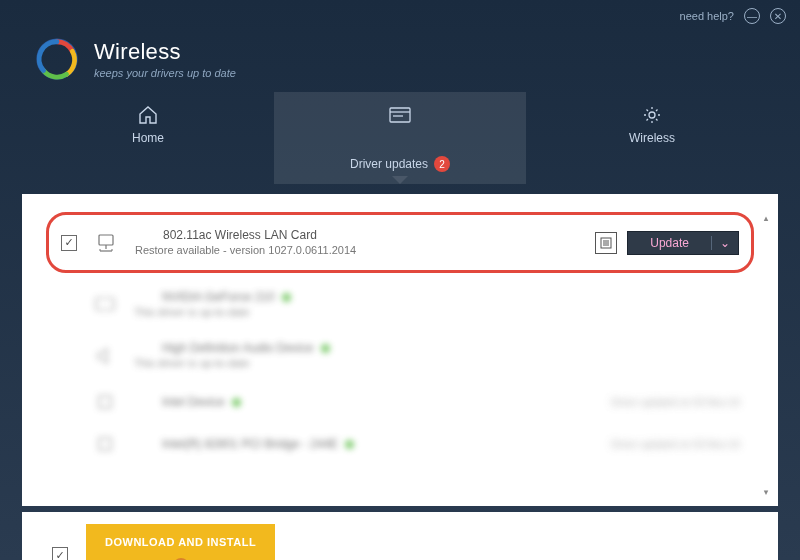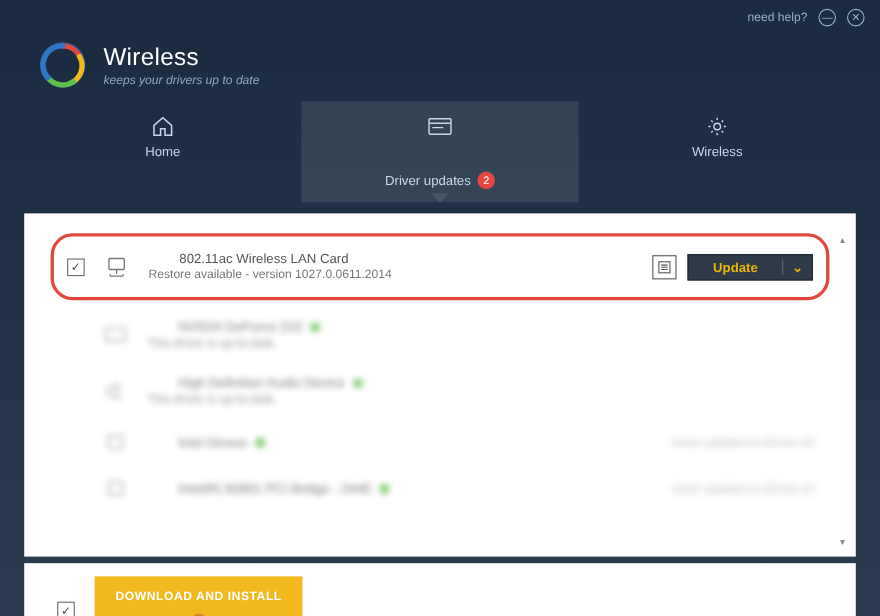--- a/index.html
+++ b/index.html
@@ -25,21 +25,21 @@
   .cbx { width: 16px; height: 16px; border: 1.5px solid #6b6b6b; display: flex; align-items: center; justify-content: center; color: #4a4a4a; font-size: 11px; cursor: pointer; }
   .devicon { width: 22px; height: 22px; display: flex; align-items: center; justify-content: center; }
   .rowtxt { flex: 1; line-height: 1.35; }
   .rowtxt .t1 { font-size: 12px; color: #555; margin-left: 28px; }
   .rowtxt .t2 { font-size: 11px; color: #777; }
   .blur { filter: blur(3px); opacity: .8; }
   .dot { width: 9px; height: 9px; border-radius: 50%; display: inline-block; margin-left: 4px; vertical-align: middle; }
   .dot.g { background: #5fbf4a; }
   .updatebtn { display: flex; align-items: center; margin-left: auto; }
   .updatebtn .detail { width: 22px; height: 22px; border: 1px solid #555; display: flex; align-items: center; justify-content: center; color: #555; margin-right: 10px; cursor: pointer; }
-  .updatebtn .main { background: #2f3a48; color: #eab308; font-size: 12px; padding: 4px 0; display: flex; align-items: center; cursor: pointer; border: 1px solid #1c2530; font-weight: bold; }
+  .updatebtn .main { background: #2f3a48; color: #f9a8d4; font-size: 12px; padding: 4px 0; display: flex; align-items: center; cursor: pointer; border: 1px solid #1c2530; }
   .updatebtn .main span { padding: 0 22px; }
   .updatebtn .main .dd { border-left: 1px solid #56667a; padding: 0 8px; }
   .scrolltrack { position: absolute; right: 6px; top: 18px; bottom: 8px; width: 12px; }
   .scrolltrack .arr { height: 12px; display: flex; align-items: center; justify-content: center; color: #888; font-size: 9px; }
   .bottombar { background: #fff; margin: 6px 22px 0; padding: 12px 30px; display: flex; align-items: center; gap: 18px; }
   .dlbtn { background: #f2b91e; color: #fff; font-size: 11px; font-weight: 600; letter-spacing: .5px; padding: 12px 19px; display: flex; align-items: center; gap: 10px; cursor: pointer; flex-direction: column; }
   .footer { text-align: center; color: #7d8b9c; font-size: 10px; padding: 10px 0 0; display: flex; justify-content: center; align-items: center; gap: 6px; }
   .rightmeta { color: #999; font-size: 10px; filter: blur(2.5px); }
 </style>
 </head>

